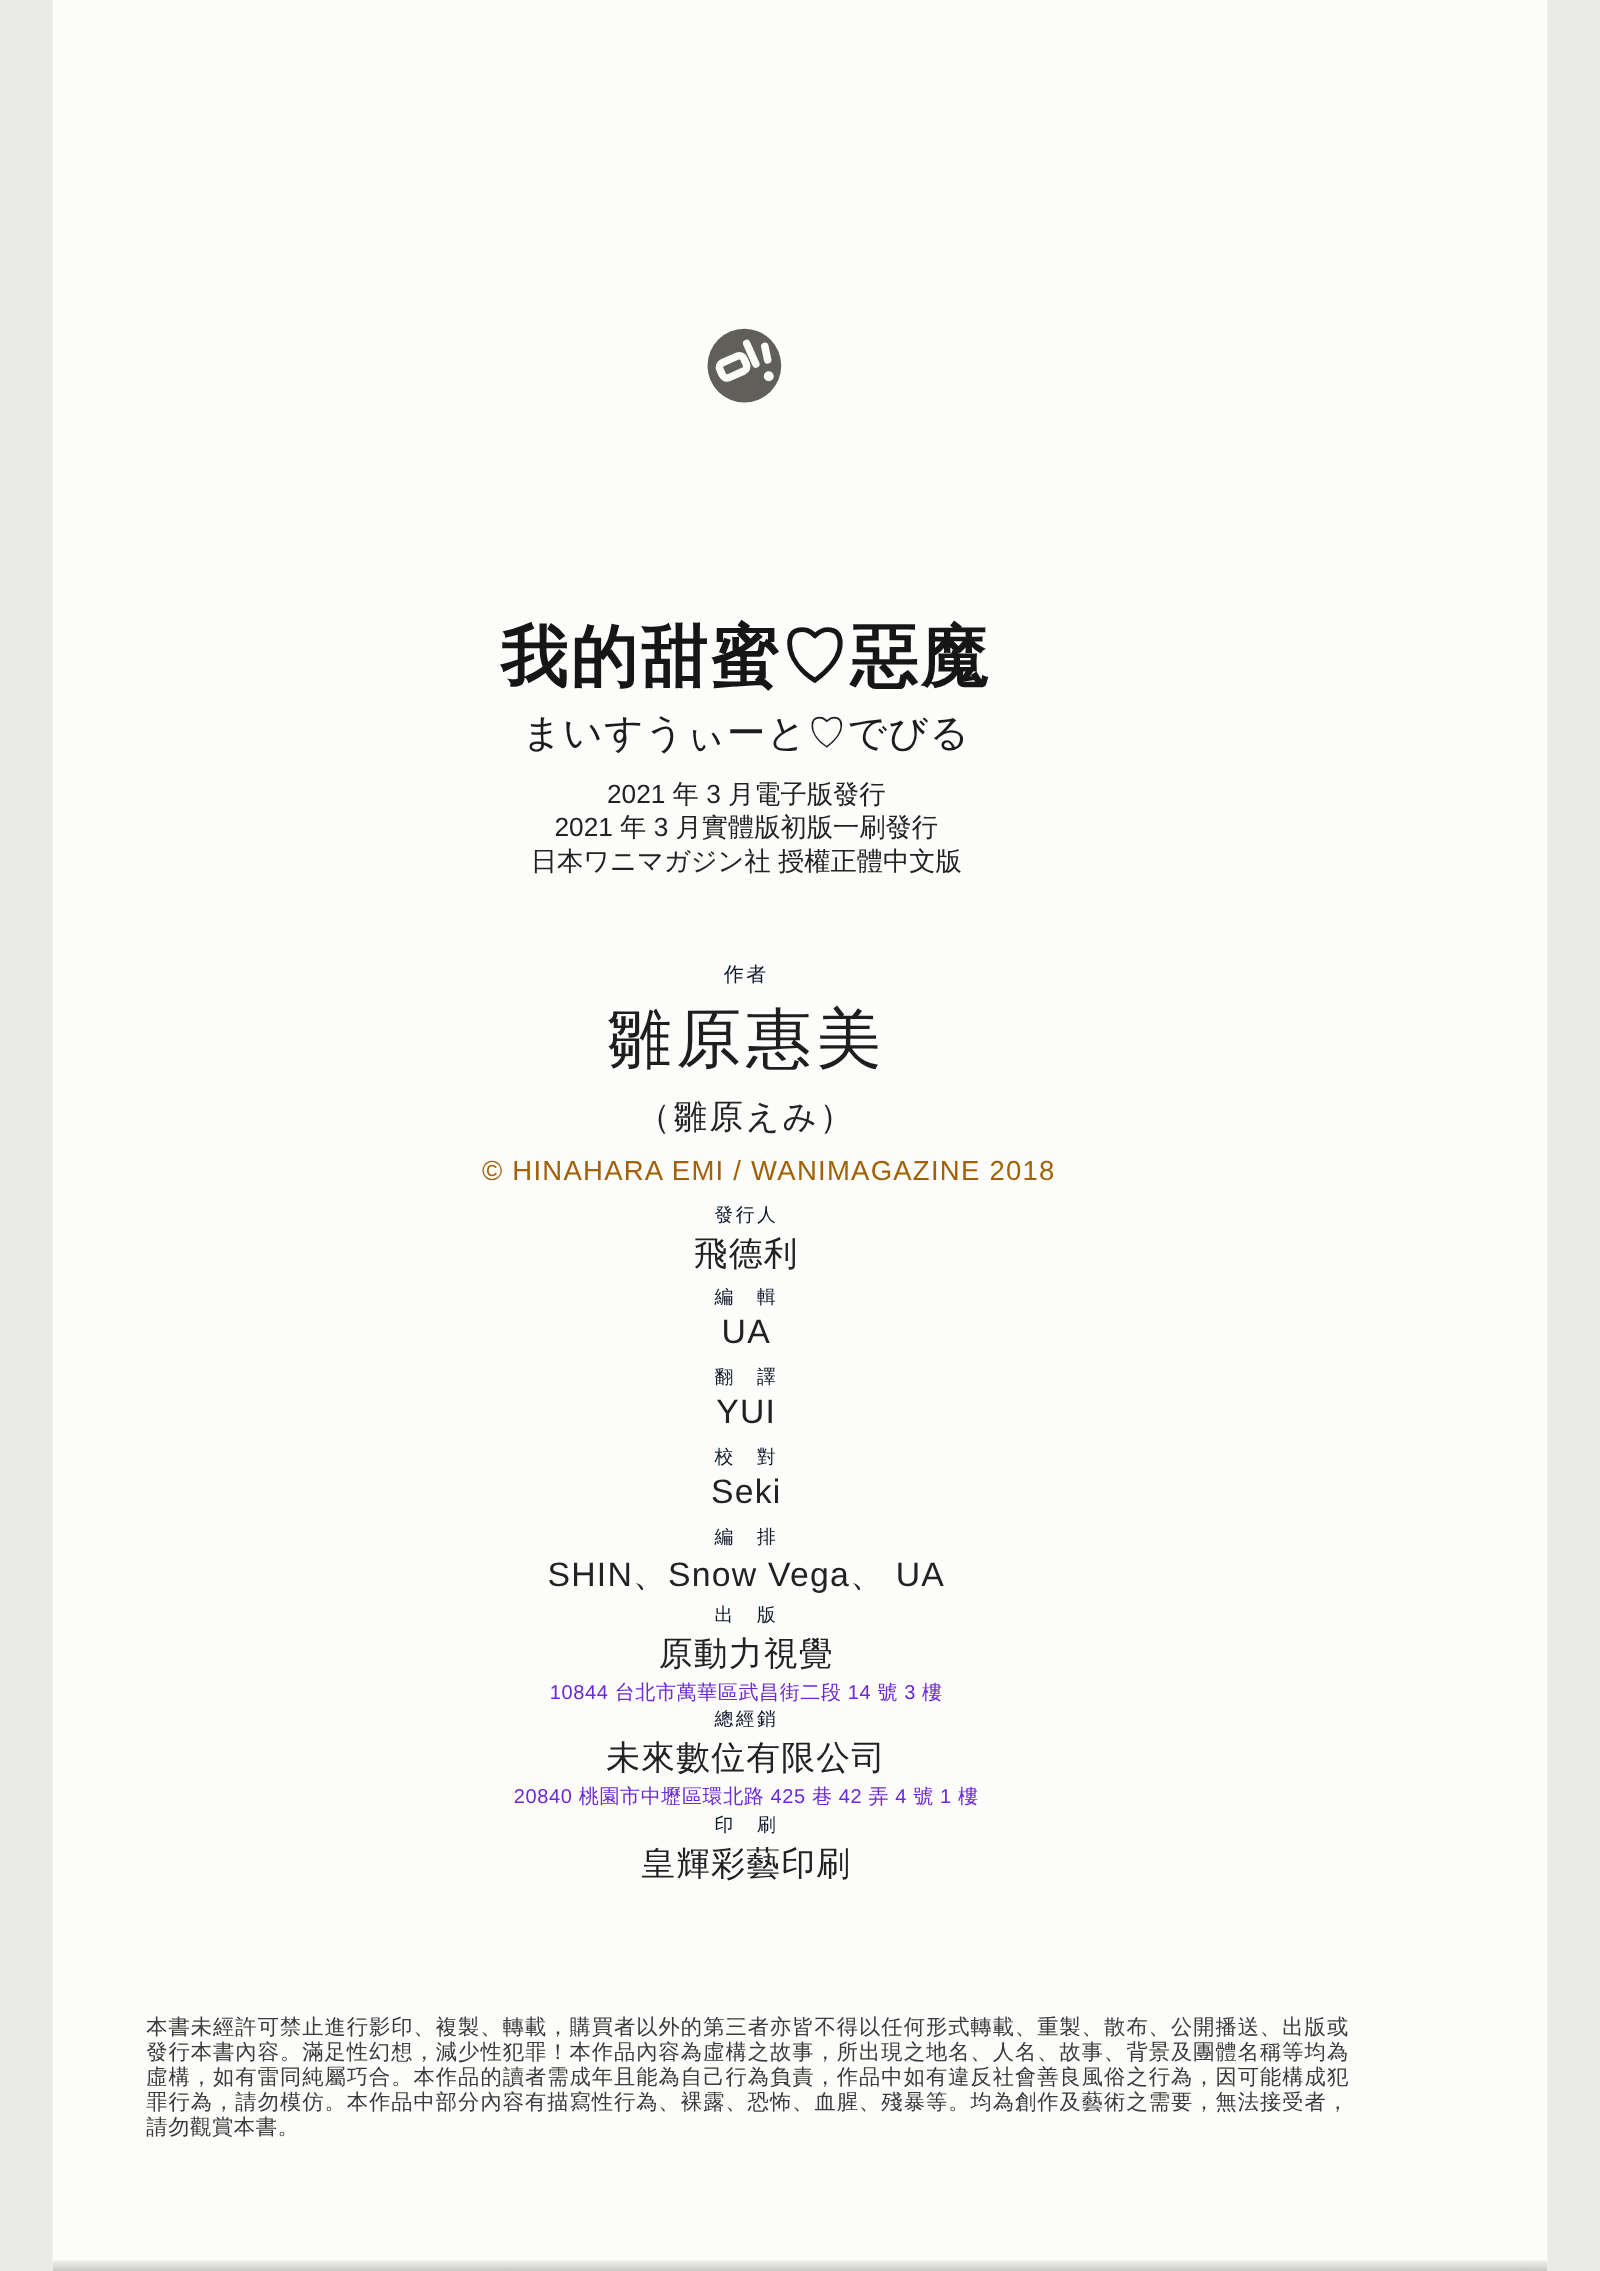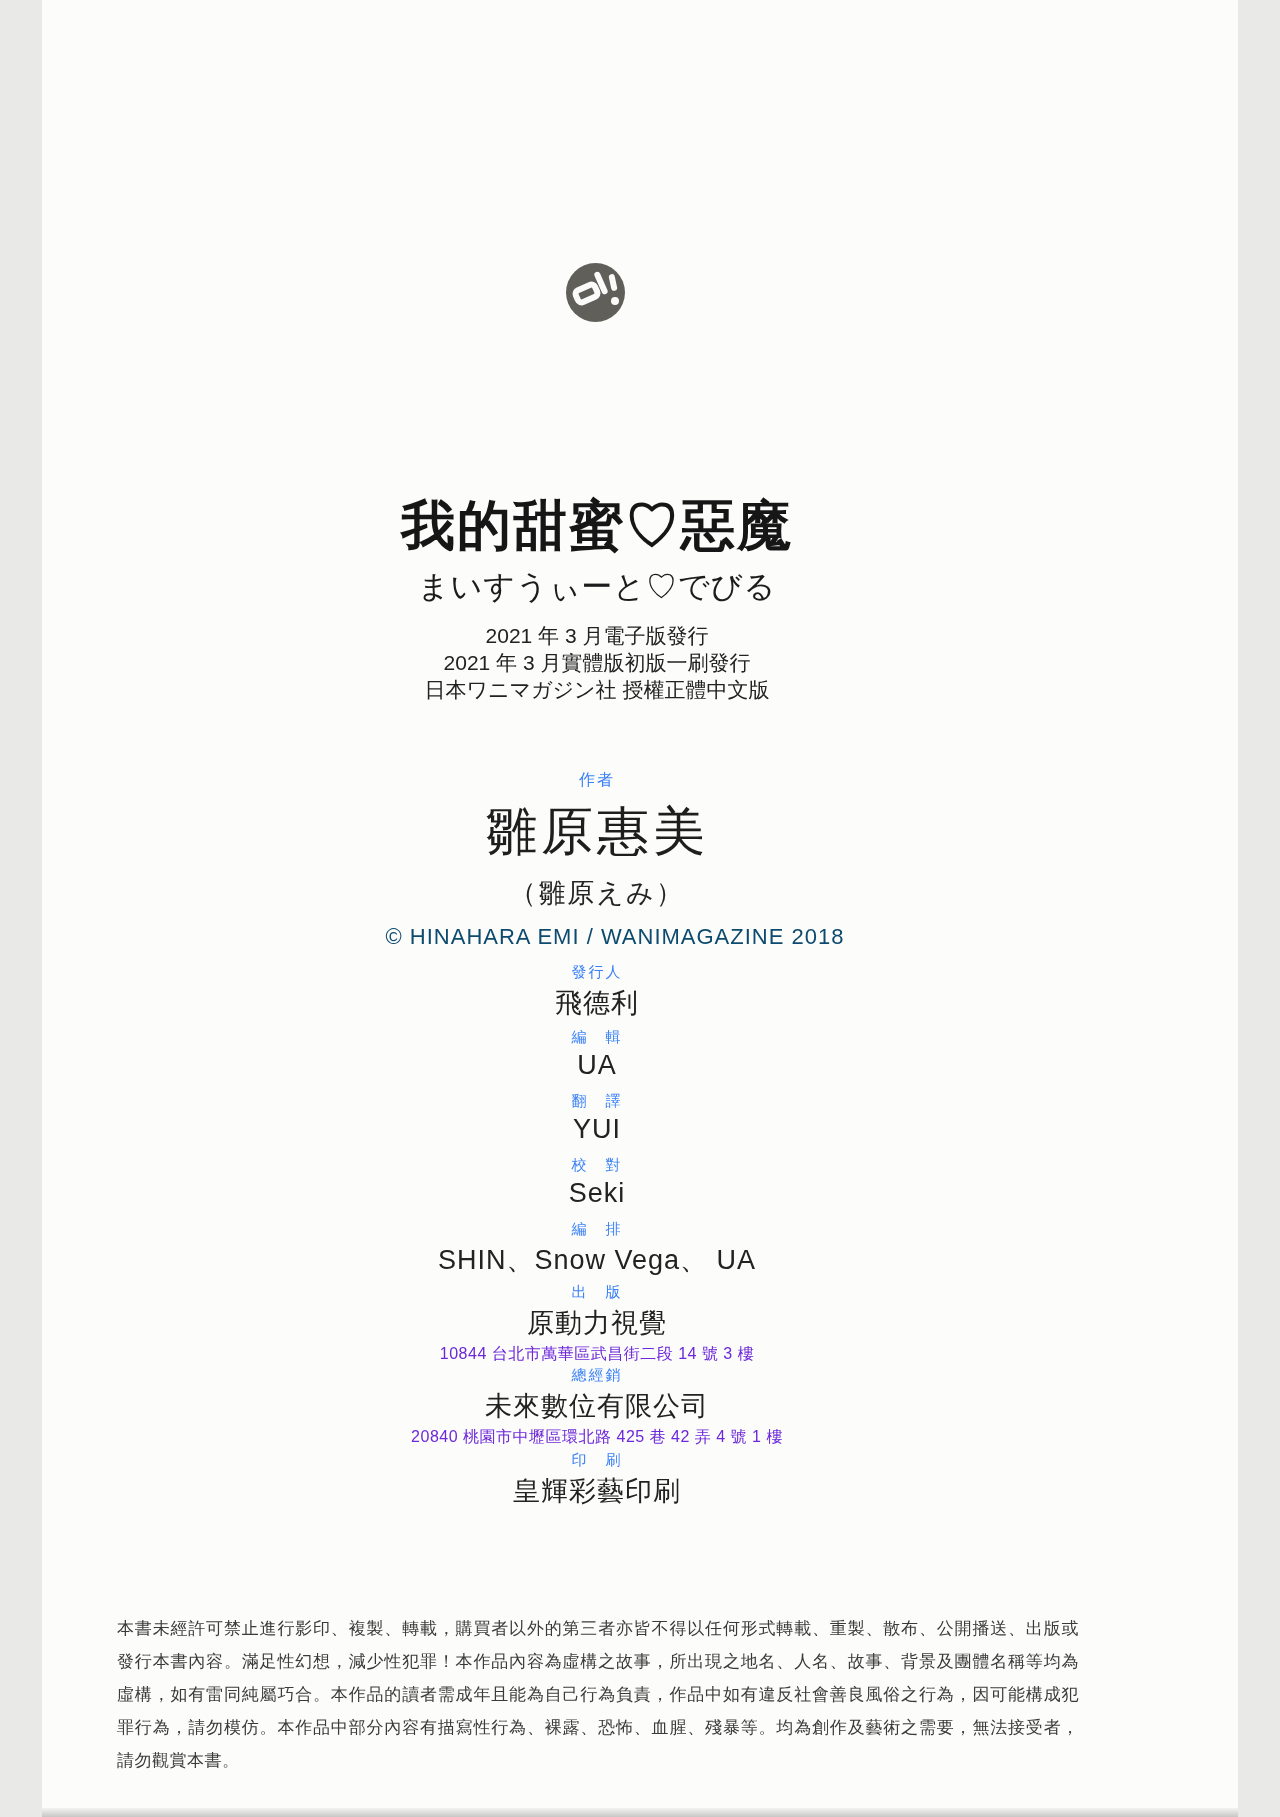--- a/index.html
+++ b/index.html
@@ -93,39 +93,39 @@
     margin-top: 14px;
     font-size: 21px;
     line-height: 27px;
     color: #222;
   }
 
   .author-block { top: 770px; }
   .small-label {
     font-size: 16px;
     letter-spacing: 2px;
-    color: #3b82f6;
+    color: #0f172a;
   }
   .author-name {
     margin-top: 6px;
     font-size: 52px;
     letter-spacing: 4px;
     color: #1e1e1e;
   }
   .author-alt {
     margin-top: 8px;
     font-size: 27px;
     letter-spacing: 2px;
     color: #242424;
   }
   .copyright {
     margin-top: 13px;
     font-size: 22px;
     letter-spacing: 1px;
-    color: #0c4a6e;
+    color: #a16207;
     padding-left: 36px;
   }
 
   .credit .small-label { font-size: 15px; }
   .credit-value {
     margin-top: 3px;
     font-size: 27px;
     letter-spacing: 1px;
     color: #222;
   }
@@ -135,21 +135,21 @@
     letter-spacing: 0.5px;
     color: #6d28d9;
   }
 
   .disclaimer {
     position: absolute;
     left: 75px;
     top: 1612px;
     width: 962px;
     font-size: 17px;
-    line-height: 33px;
+    line-height: 20px;
     letter-spacing: 0.5px;
     text-align: justify;
     color: #3a3a3a;
   }
 
   .scan-edge {
     position: absolute;
     left: 0;
     right: 0;
     bottom: 0;

